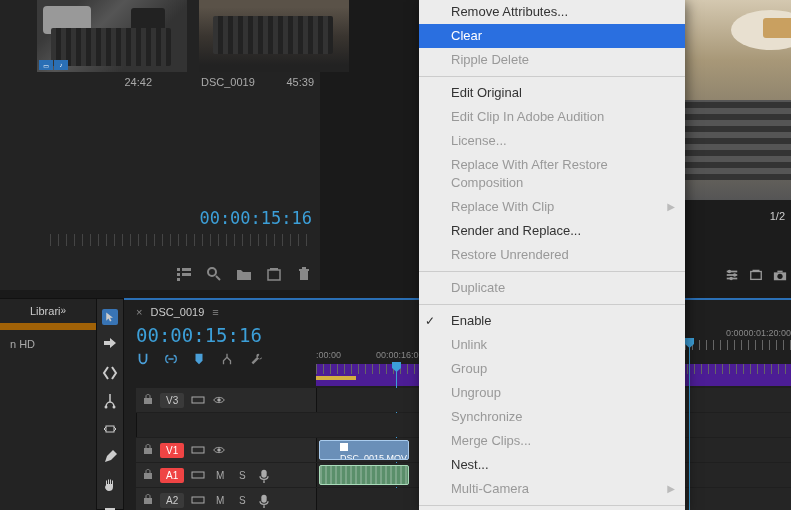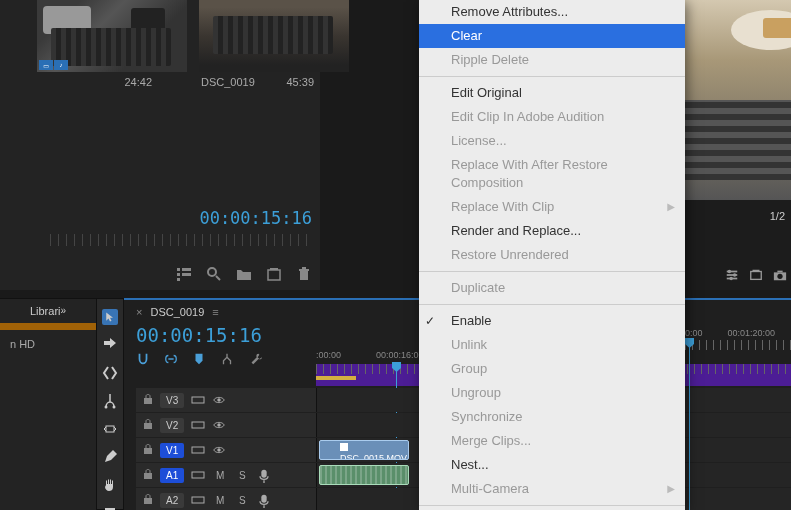--- a/index.html
+++ b/index.html
@@ -55,21 +55,21 @@
 .tl-time { padding: 0 12px; font-size: 19px; color: #3c9fd8; font-family: monospace; }
 .tl-controls { padding: 6px 12px; display: flex; gap: 14px; align-items: center; }
 .tl-controls .ico { width: 14px; height: 14px; color: #888; }
 .tl-controls .ico.active { color: #4a9fd8; }
 
 .tracks { position: absolute; top: 88px; left: 12px; right: 0; }
 .track { display: flex; align-items: center; height: 24px; margin-bottom: 1px; }
 .track-head { width: 180px; display: flex; align-items: center; gap: 6px; background: #2a2a2a; height: 100%; padding: 0 6px; }
 .lock { width: 12px; color: #888; }
 .track-label { font-size: 10px; color: #ccc; padding: 2px 6px; background: #3a3a3a; border-radius: 2px; min-width: 24px; text-align: center; }
-.track-label.sel { background: #1d4ed8; color: #fff; }
+.track-label.sel { background: #ef4444; color: #fff; }
 .toggle { width: 16px; height: 16px; display: flex; align-items: center; justify-content: center; color: #aaa; font-size: 10px; }
 .eye { width: 14px; }
 
 .track-content { flex: 1; height: 100%; background: #252525; position: relative; border-left: 1px solid #111; }
 .clip { position: absolute; height: 20px; top: 2px; border-radius: 2px; font-size: 9px; color: #fff; padding: 2px 4px; overflow: hidden; }
 .clip.video { background: #5a7fa8; padding-left: 20px; }
 .clip.video.sel { background: #6a8fb8; border: 1px solid #aaccee; }
 .clip.audio { background: #5a8f6a; background-image: repeating-linear-gradient(90deg, rgba(255,255,255,0.2) 0 2px, transparent 2px 5px); }
 .clip.audio.sel { border: 1px solid #aaddbb; }
 .clip-icon { width: 8px; height: 8px; background: #fff; display: inline-block; margin-right: 3px; }
@@ -77,21 +77,21 @@
 .ruler { position: absolute; top: 64px; left: 192px; right: 0; height: 22px; background: #4c1d95; }
 .ruler-ticks { height: 10px; background: repeating-linear-gradient(90deg, #666 0 1px, transparent 1px 7px); }
 .ruler-bar { height: 4px; background: #d4b040; margin: 2px 0; width: 40px; }
 .ruler-labels { position: absolute; top: -14px; left: 0; right: 0; display: flex; font-size: 9px; color: #888; }
 .rlab { position: absolute; }
 .playhead-line { position: absolute; top: 0; bottom: -140px; width: 1px; background: #3c9fd8; left: 80px; }
 .playhead-line::before { content: ''; position: absolute; top: -2px; left: -4px; width: 9px; height: 10px; background: #3c9fd8; clip-path: polygon(0 0, 100% 0, 100% 60%, 50% 100%, 0 60%); }
 
 
 .ruler2 { position: absolute; top: 328px; left: 685px; right: 0; height: 24px; }
-.ruler2-labels { font-size: 9px; color: #888; display: flex; justify-content: flex-start; gap: 25px; }
+.ruler2-labels { font-size: 9px; color: #888; display: flex; justify-content: flex-end; }
 .ruler2-ticks { height: 10px; background: repeating-linear-gradient(90deg, #666 0 1px, transparent 1px 7px); margin-top: 2px; }
 .playhead2 { position: absolute; left: 4px; top: 10px; width: 1px; height: 180px; background: #3c9fd8; }
 .playhead2::before { content: ''; position: absolute; top: 0; left: -4px; width: 9px; height: 10px; background: #3c9fd8; clip-path: polygon(0 0, 100% 0, 100% 60%, 50% 100%, 0 60%); }
 
 
 .context-menu { position: absolute; top: 0; left: 419px; width: 266px; background: #ececec; box-shadow: 2px 2px 12px rgba(0,0,0,0.5); font-size: 13px; color: #333; z-index: 1000; }
 .menu-item { padding: 3px 32px; line-height: 18px; position: relative; cursor: default; }
 .menu-item.highlighted { background: #2a6fe0; color: #fff; }
 .menu-item.disabled { color: #999; }
 .menu-sep { height: 1px; background: #ccc; margin: 4px 0; }
@@ -296,38 +296,20 @@
             <svg viewBox="0 0 16 16">
               <path d="M2 8 C4 4 12 4 14 8 C12 12 4 12 2 8 Z" fill="none" stroke="currentColor"></path>
               <circle cx="8" cy="8" r="2"></circle>
             </svg>
           </span>
       </div>
       <div class="track-content"></div>
     </div>
 
     <div class="track">
-      <div class="track-head">
-        <span class="lock"><svg viewBox="0 0 12 12">
-              <rect x="2" y="5" width="8" height="6"></rect>
-              <path d="M4 5 L4 3 C4 1 8 1 8 3 L8 5" fill="none" stroke="currentColor"></path>
-            </svg></span>
-        <span class="track-label">V2</span>
-        <span class="toggle">
-            <svg viewBox="0 0 16 16">
-              <rect x="2" y="5" width="12" height="6" fill="none" stroke="currentColor"></rect>
-            </svg>
-          </span>
-        <span class="toggle eye">
-            <svg viewBox="0 0 16 16">
-              <path d="M2 8 C4 4 12 4 14 8 C12 12 4 12 2 8 Z" fill="none" stroke="currentColor"></path>
-              <circle cx="8" cy="8" r="2"></circle>
-            </svg>
-          </span>
-      </div>
       <div class="track-content"></div>
     </div>
 
     <div class="track">
       <div class="track-head">
         <span class="lock"><svg viewBox="0 0 12 12">
               <rect x="2" y="5" width="8" height="6"></rect>
               <path d="M4 5 L4 3 C4 1 8 1 8 3 L8 5" fill="none" stroke="currentColor"></path>
             </svg></span>
         <span class="track-label sel">V1</span>

